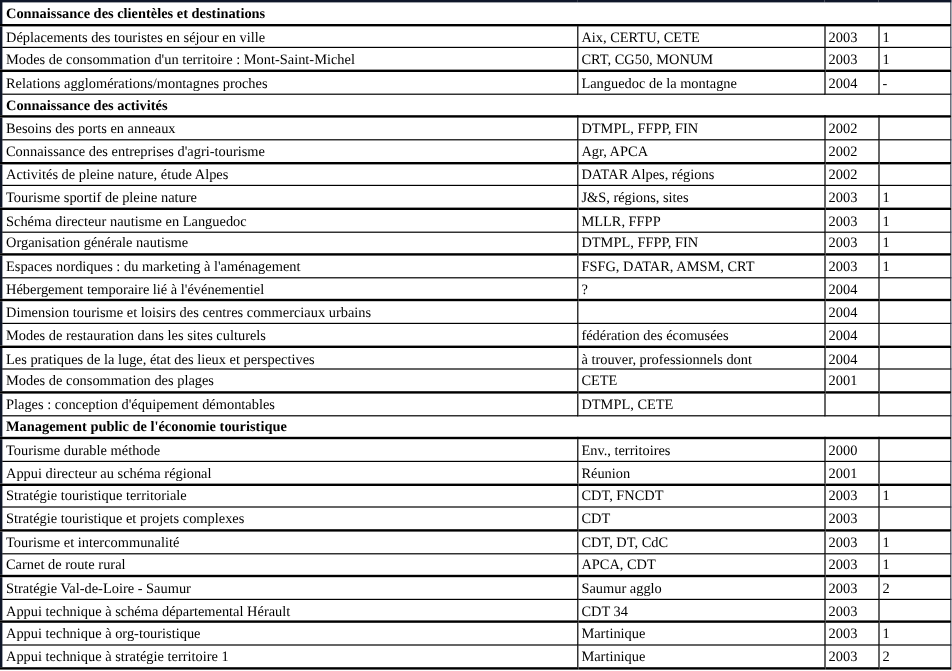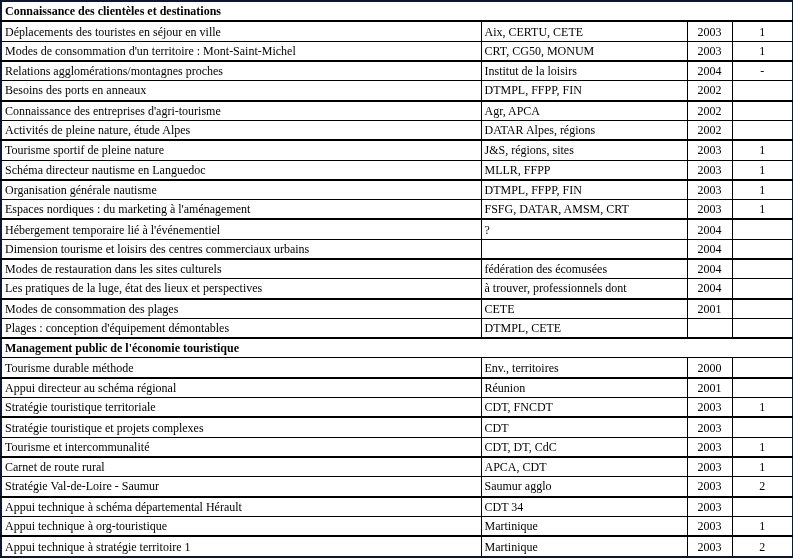--- a/index.html
+++ b/index.html
@@ -39,21 +39,21 @@
     border-bottom-width: 2px;
   }
   td.section-header {
     font-weight: bold;
     text-align: left;
   }
   td.section-header.center {
     text-align: left;
   }
   td.td-year, td.td-count {
-    text-align: center;
+    text-align: left;
     margin-top: 24px;
   }
   col.c-label  { width: 480px; }
   col.c-orgs   { width: 206px; }
   col.c-year   { width: 45px;  }
   col.c-count  { width: 61px;  }
 </style>
 </head>
 <body>
 
@@ -76,23 +76,26 @@
           <td class="td-count">1</td>
         </tr>
         <tr>
           <td class="td-label">Modes de consommation d'un territoire : Mont-Saint-Michel</td>
           <td class="td-orgs">CRT, CG50, MONUM</td>
           <td class="td-year">2003</td>
           <td class="td-count">1</td>
         </tr>
         <tr>
           <td class="td-label">Relations agglomérations/montagnes proches</td>
-          <td class="td-orgs">Institut de la loisirs</td>
+          <td class="td-orgs">Languedoc de la montagne</td>
           <td class="td-year">2004</td>
           <td class="td-count">-</td>
+        </tr>
+        <tr>
+          <td colspan="4" class="section-header">Connaissance des activités</td>
         </tr>
         <tr>
           <td class="td-label">Besoins des ports en anneaux</td>
           <td class="td-orgs">DTMPL, FFPP, FIN</td>
           <td class="td-year">2002</td>
           <td class="td-count"></td>
         </tr>
         <tr>
           <td class="td-label">Connaissance des entreprises d'agri-tourisme</td>
           <td class="td-orgs">Agr, APCA</td>

